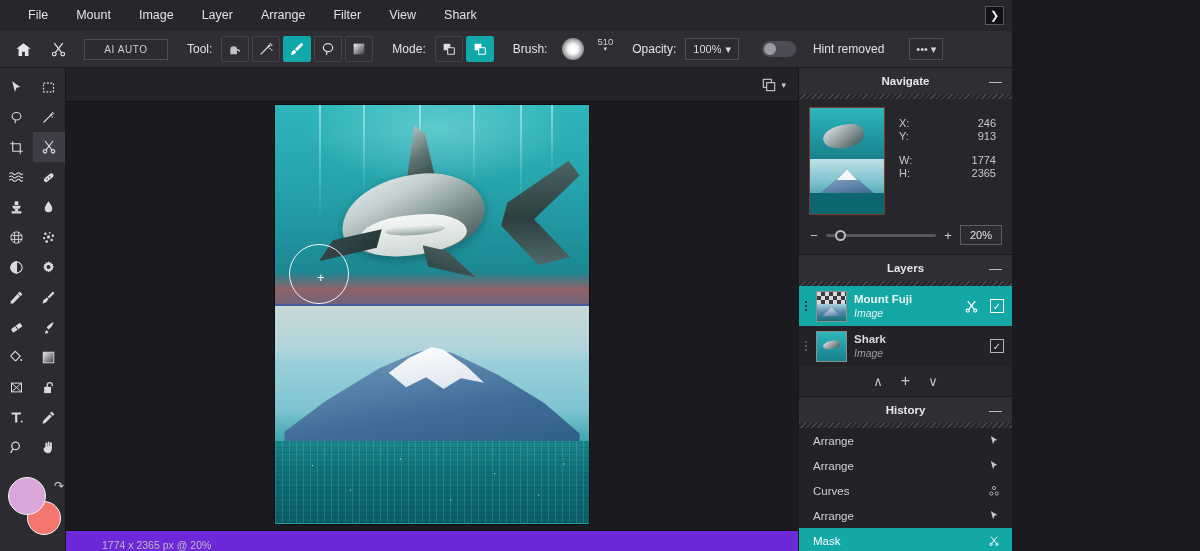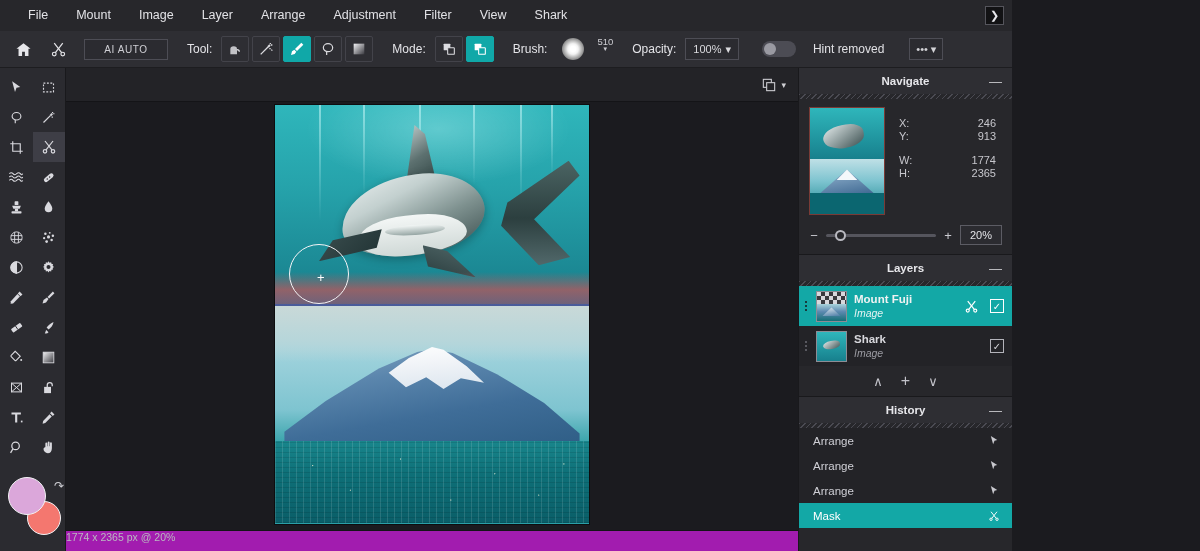--- a/index.html
+++ b/index.html
@@ -212,22 +212,22 @@
   }
   .brush-cursor {
     position: absolute; left: 14px; top: 139px; width: 60px; height: 60px;
     border: 1.5px solid #f4f4f6; border-radius: 50%;
   }
   .brush-cross {
     position: absolute; left: 42px; top: 166px; color: #ffffff; font-size: 13px;
     line-height: 1; font-weight: 400;
   }
   .statusbar {
-    height: 21px; background: #a21caf; display: flex; align-items: flex-start;
-    flex: none; border-top: 1px solid #141417;
+    height: 21px; background: #6d28d9; display: flex; align-items: flex-end;
+    padding-left: 36px; flex: none; border-top: 1px solid #141417;
   }
   .status-text { font-size: 10.5px; color: #b9b9c0; }
 
   
   .rightcol {
     width: 214px; flex: none; background: #27272b; display: flex; flex-direction: column;
     border-left: 1px solid #19191c;
   }
   .panel { display: flex; flex-direction: column; }
   .panel-head {
@@ -320,21 +320,20 @@
 <body>
 
 <div class="app">
 
   <div class="menubar">
     <div class="menu-item">File</div>
     <div class="menu-item">Mount</div>
     <div class="menu-item">Image</div>
     <div class="menu-item">Layer</div>
     <div class="menu-item">Arrange</div>
-    <div class="menu-item">Adjustment</div>
     <div class="menu-item">Filter</div>
     <div class="menu-item">View</div>
     <div class="menu-item">Shark</div>
     <div class="menu-collapse">❯</div>
   </div>
 
   <div class="optionsbar">
     <div class="opt-icon-btn">
       <svg width="17" height="17" viewBox="0 0 24 24" fill="currentColor">
           <path d="M12 3 2 11h3v10h5v-6h4v6h5V11h3z"></path>
@@ -803,20 +802,30 @@
           </div>
           <div class="hist-row">
             <span>Arrange</span>
             <span class="hist-icon">
               <svg width="11" height="11" viewBox="0 0 24 24" fill="currentColor">
                   <path d="M4 2l14 9-6 1.5L9 20z"></path>
                 </svg>
             </span>
           </div>
           <div class="hist-row">
+            <span>Curves</span>
+            <span class="hist-icon">
+              <svg width="12" height="12" viewBox="0 0 24 24" fill="none" stroke="currentColor" stroke-width="1.6">
+                  <circle cx="12" cy="6" r="3.2"></circle>
+                  <circle cx="6.5" cy="17" r="3.2"></circle>
+                  <circle cx="17.5" cy="17" r="3.2"></circle>
+                </svg>
+            </span>
+          </div>
+          <div class="hist-row">
             <span>Arrange</span>
             <span class="hist-icon">
               <svg width="11" height="11" viewBox="0 0 24 24" fill="currentColor">
                   <path d="M4 2l14 9-6 1.5L9 20z"></path>
                 </svg>
             </span>
           </div>
           <div class="hist-row selected">
             <span>Mask</span>
             <span class="hist-icon">

